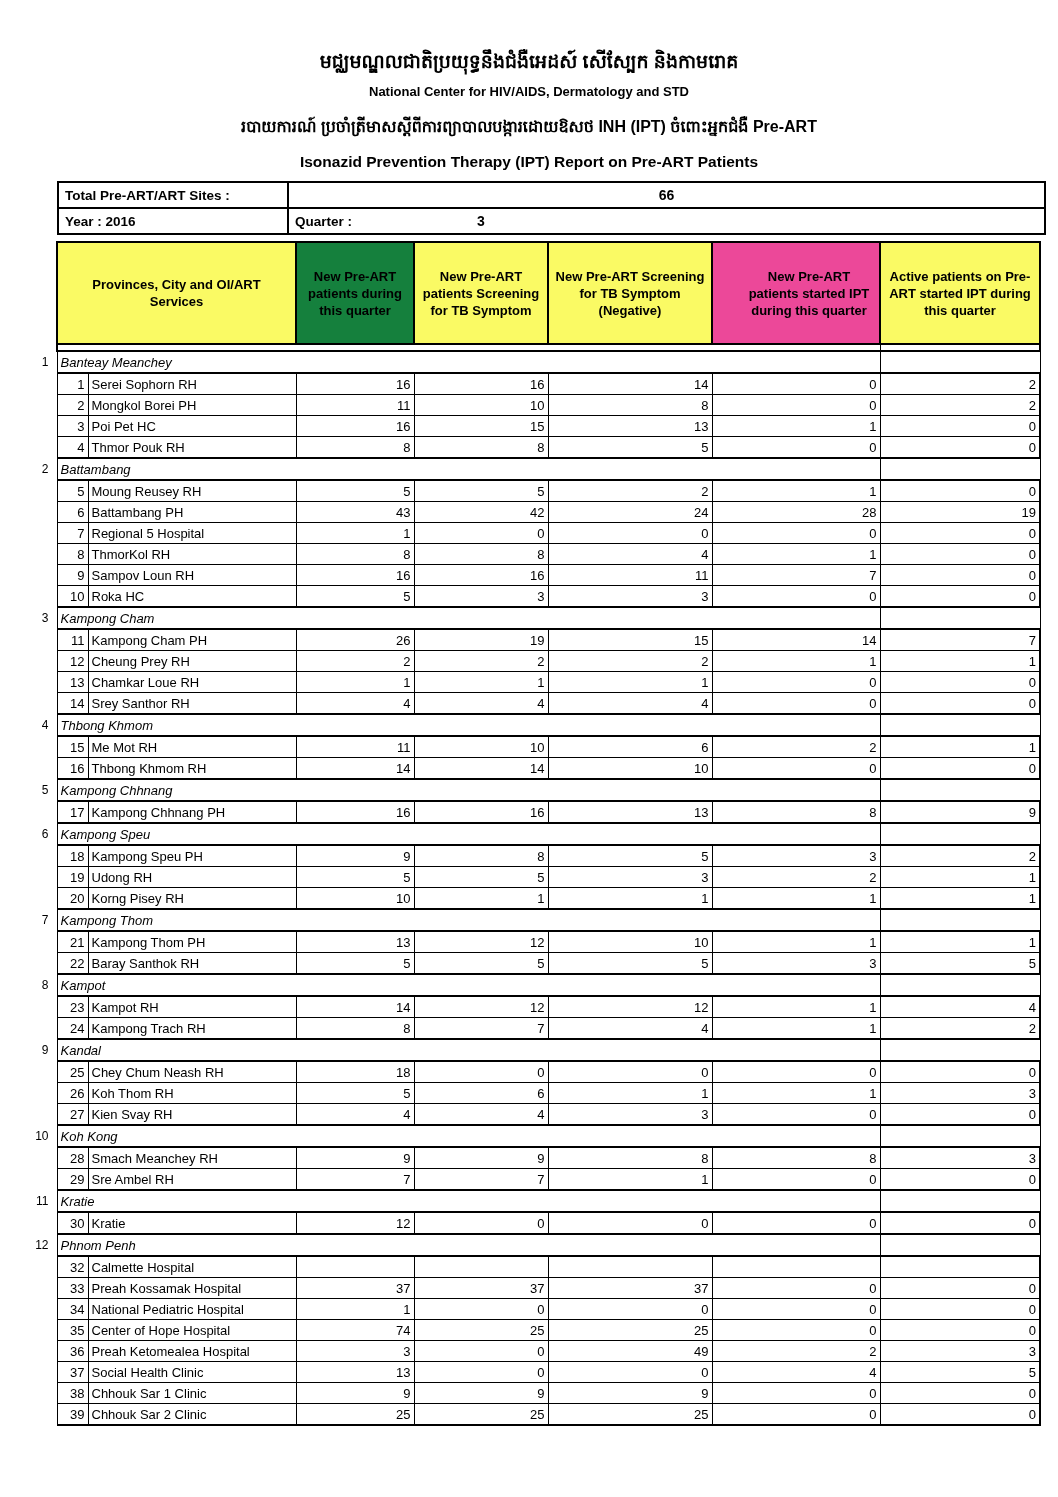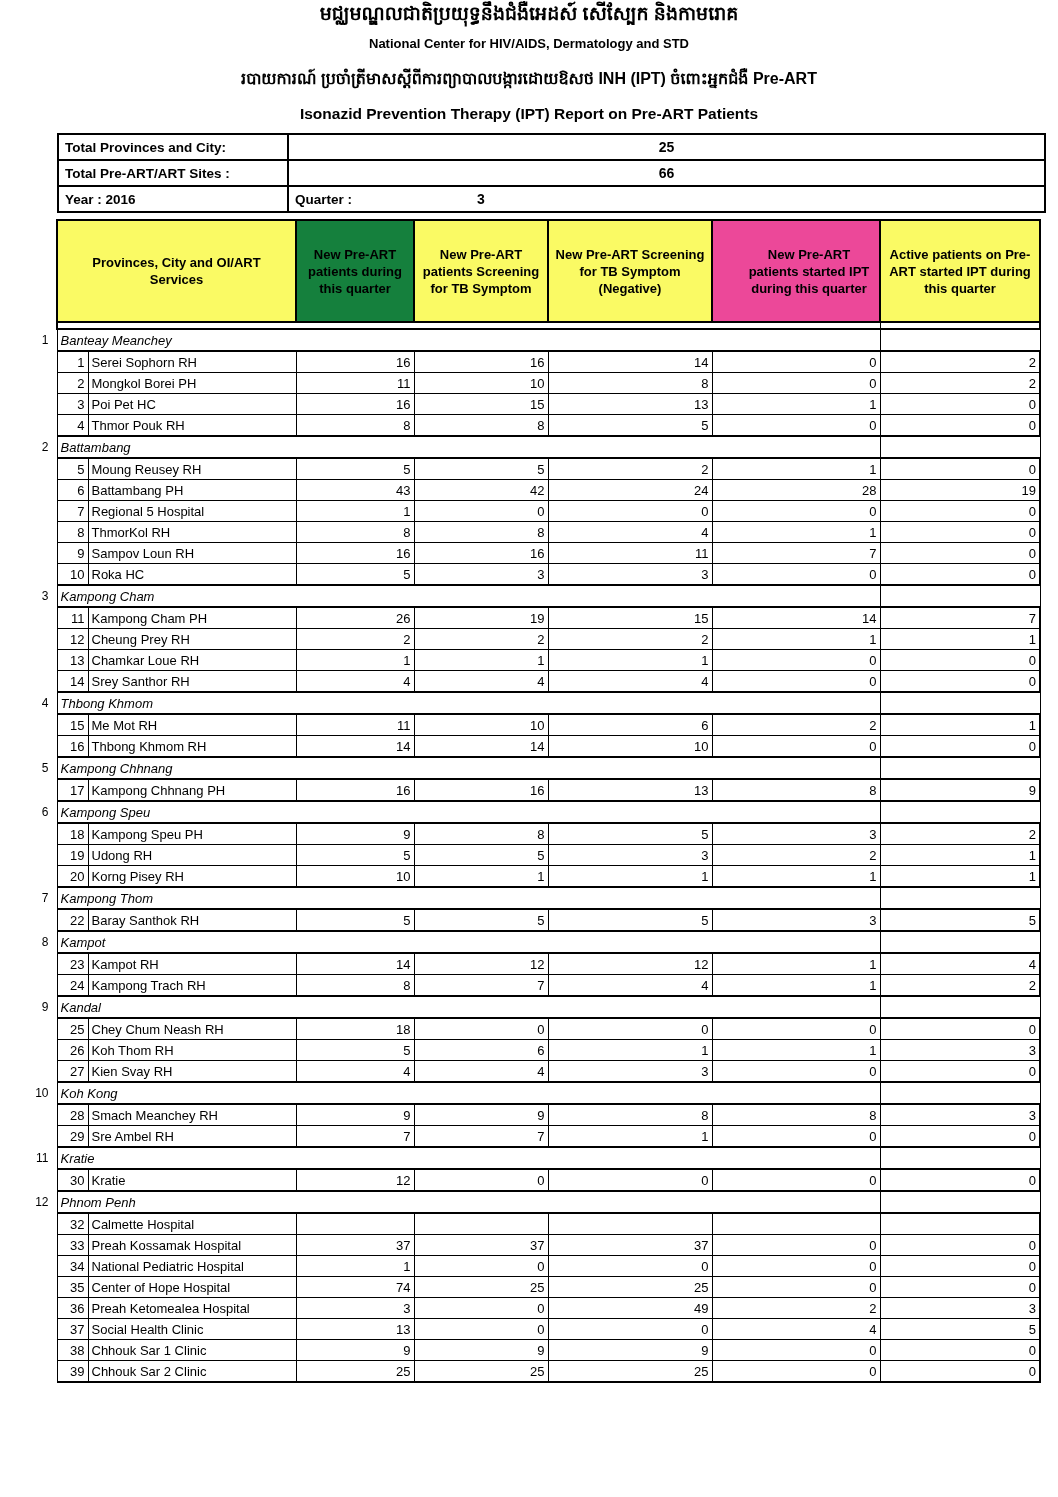--- a/index.html
+++ b/index.html
@@ -4,21 +4,21 @@
 <style>
   html,body { margin:0; padding:0; background:#fff; }
   body {
     width:1058px; height:1497px;
     font-family:"Liberation Sans", sans-serif;
     color:#000;
     position:relative;
     overflow:hidden;
   }
   .titleblock { text-align:center; font-weight:bold; }
-  .khmer1 { font-size:19px; line-height:28px; }
+  .khmer1 { padding-top:48px; font-size:19px; line-height:28px; }
   .org    { margin-top:8px;  font-size:13px;  }
   .khmer2 { margin-top:16px; font-size:16px; line-height:24px; }
   .titleen{ margin-top:14px; font-size:15.5px; }
 
   
   table.summary {
     border-collapse:collapse;
     margin:10px 0 0 57px;
     table-layout:fixed;
     width:987px;
@@ -90,24 +90,20 @@
   <div class="khmer2">របាយការណ៍ ប្រចាំត្រីមាសស្តីពីការព្យាបាលបង្ការដោយឱសថ INH (IPT) ចំពោះអ្នកជំងឺ  Pre-ART</div>
   <div class="titleen">Isonazid Prevention Therapy (IPT) Report on Pre-ART Patients</div>
 </div>
 
 <table class="summary">
   <colgroup>
       <col style="width:230px">
       <col style="width:757px">
     </colgroup>
   <tbody>
-      <tr>
-    <td>Total Provinces and City:</td>
-    <td class="ctr">25</td>
-  </tr>
   <tr>
     <td>Total Pre-ART/ART Sites :</td>
     <td class="ctr">66</td>
   </tr>
   <tr>
     <td>Year : 2016</td>
     <td class="qcell">
       <span>Quarter :</span>
       <span class="qval">3</span>
     </td>
@@ -373,20 +369,30 @@
         <td class="val">1</td>
         <td class="val">1</td>
       </tr>
       <tr class="province-row">
         <td class="gutter">7</td>
         <td class="pname" colspan="6">Kampong Thom</td>
         <td class="pblank"></td>
       </tr>
       <tr class="site-row">
         <td class="gutter"></td>
+        <td class="sno">21</td>
+        <td class="sname">Kampong Thom PH</td>
+        <td class="val">13</td>
+        <td class="val">12</td>
+        <td class="val">10</td>
+        <td class="val">1</td>
+        <td class="val">1</td>
+      </tr>
+      <tr class="site-row">
+        <td class="gutter"></td>
         <td class="sno">22</td>
         <td class="sname">Baray Santhok RH</td>
         <td class="val">5</td>
         <td class="val">5</td>
         <td class="val">5</td>
         <td class="val">3</td>
         <td class="val">5</td>
       </tr>
       <tr class="province-row">
         <td class="gutter">8</td>

